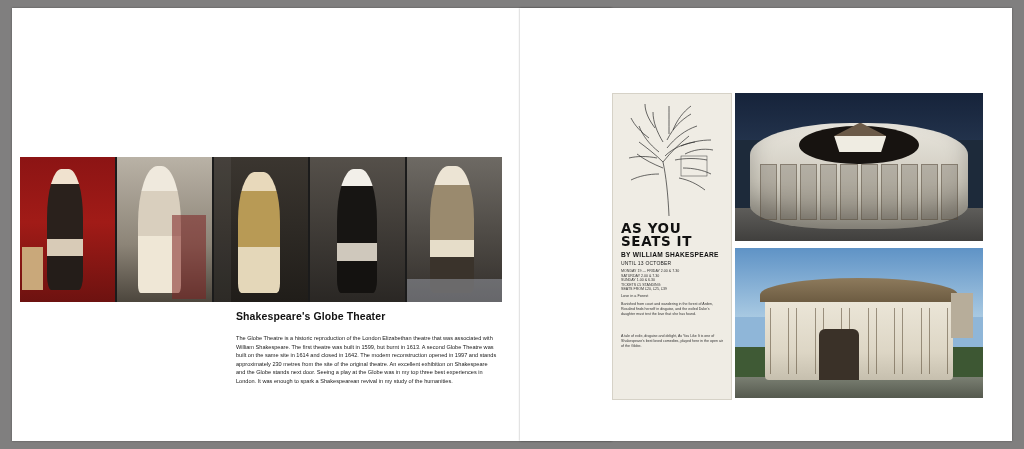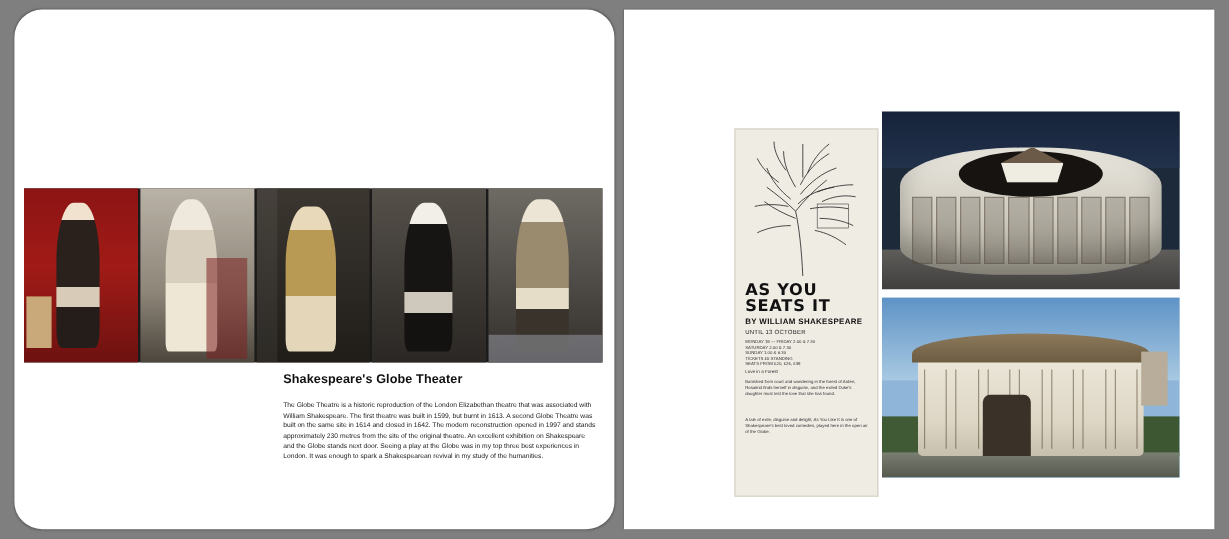--- a/index.html
+++ b/index.html
@@ -20,21 +20,21 @@
     height: 449px;
     background: #807f7f;
   }
   .page {
     position: absolute;
     background: #ffffff;
     top: 8px;
     height: 433px;
     box-shadow: 0 0 2px rgba(0,0,0,0.35);
   }
-  .page-left { left: 12px; width: 500px; border-radius: 23px; }
+  .page-left { left: 12px; width: 600px; }
   .page-right { left: 520px; width: 492px; }
 
   
   .photo-strip {
     position: absolute;
     left: 8px;
     top: 149px;
     width: 482px;
     height: 145px;
     display: flex;
@@ -135,21 +135,21 @@
     font-size: 5.6px;
     line-height: 8.6px;
     color: #1a1a1a;
     text-align: left;
   }
 
   
   .flyer {
     position: absolute;
     left: 92px;
-    top: 99px;
+    top: 85px;
     width: 118px;
     height: 305px;
     background: #efece4;
     border: 1px solid #d6d2c7;
     overflow: hidden;
   }
   .flyer-tree {
     position: absolute;
     left: 6px; top: 4px;
     width: 106px; height: 120px;

